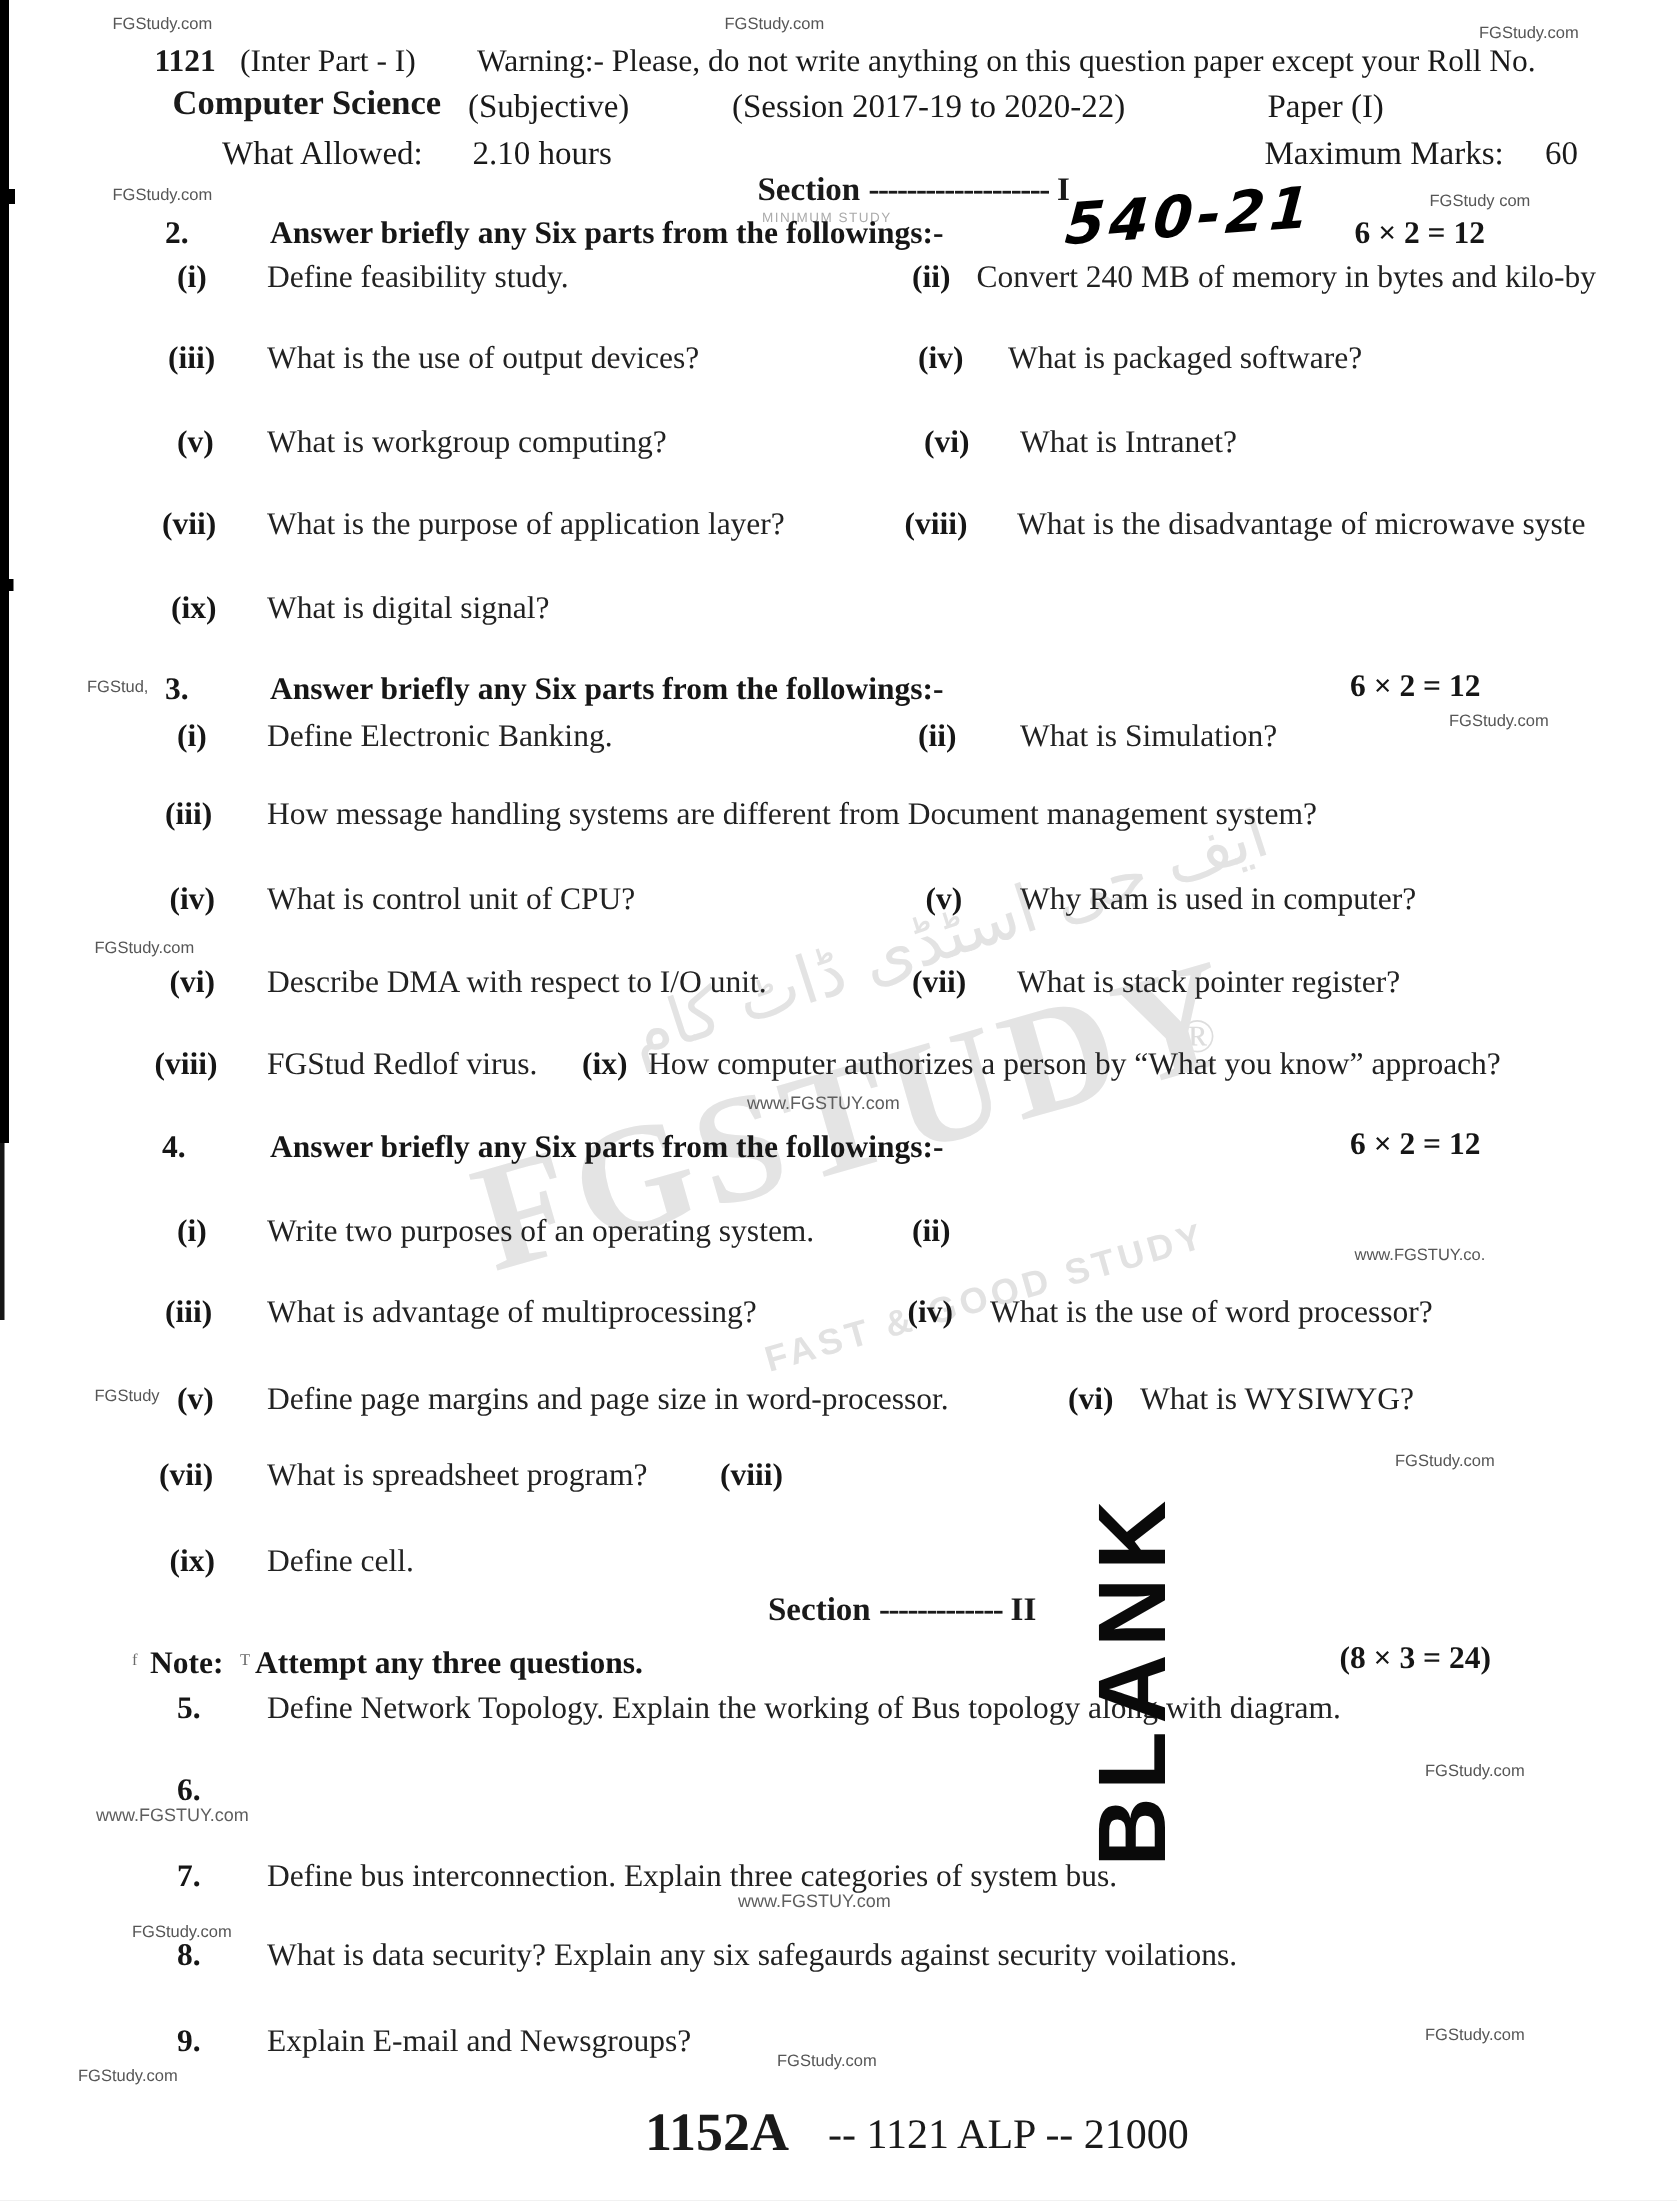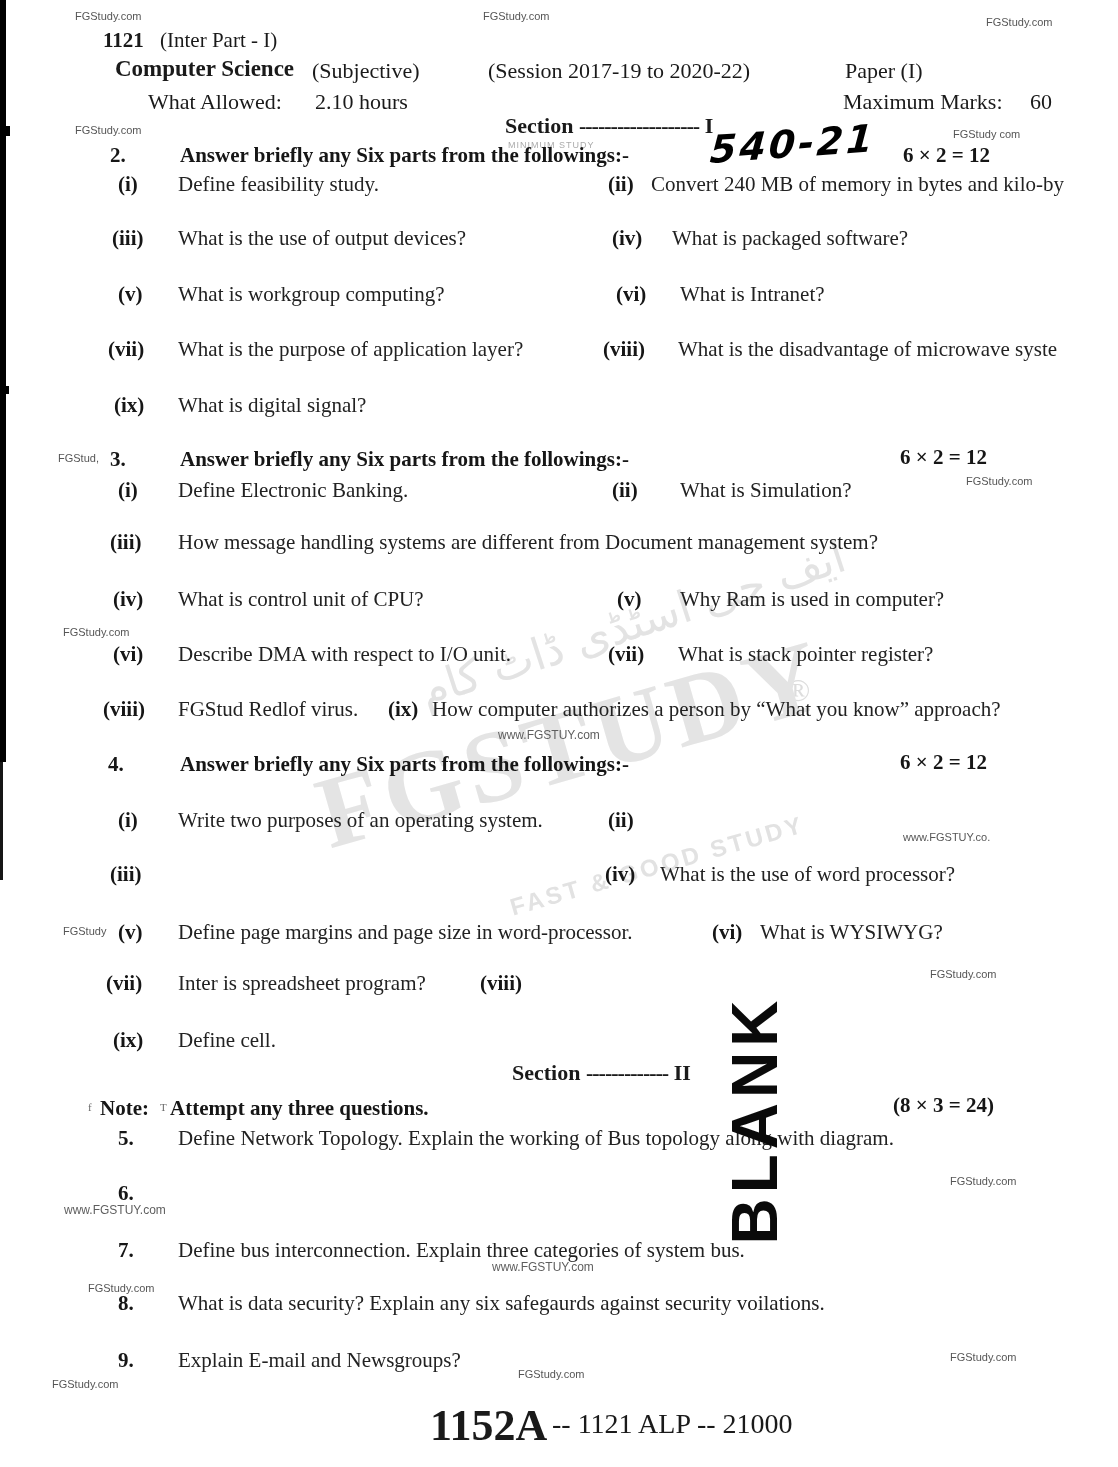--- a/index.html
+++ b/index.html
@@ -67,20 +67,21 @@
   <span class="wm" style="left:950px;top:1175px">FGStudy.com</span>
   <span class="wm big" style="left:64px;top:1203px">www.FGSTUY.com</span>
   <span class="wm big" style="left:492px;top:1260px">www.FGSTUY.com</span>
   <span class="wm" style="left:88px;top:1282px">FGStudy.com</span>
   <span class="wm" style="left:950px;top:1351px">FGStudy.com</span>
   <span class="wm" style="left:518px;top:1368px">FGStudy.com</span>
   <span class="wm" style="left:52px;top:1378px">FGStudy.com</span>
 
   <span class="t b" style="left:103px;top:28px">1121</span>
   <span class="t" style="left:160px;top:28px">(Inter Part - I)</span>
+  <span class="t" style="left:318px;top:28px">Warning:-  Please, do not write anything on this question paper except your Roll No.</span>
   <span class="t b h23" style="left:115px;top:56px">Computer Science</span>
   <span class="t h22" style="left:312px;top:58px">(Subjective)</span>
   <span class="t h22" style="left:488px;top:58px">(Session  2017-19 to 2020-22)</span>
   <span class="t h22" style="left:845px;top:58px">Paper (I)</span>
   <span class="t h22" style="left:148px;top:89px">What Allowed:</span>
   <span class="t h22" style="left:315px;top:89px">2.10 hours</span>
   <span class="t h22" style="left:843px;top:89px">Maximum Marks:</span>
   <span class="t h22" style="left:1030px;top:89px">60</span>
 
   <div class="t b h22" style="left:505px;top:113px">
@@ -148,30 +149,31 @@
 
   <span class="pn h22" style="left:108px;top:752px">4.</span>
   <span class="pn h22" style="left:180px;top:752px">Answer briefly any Six parts from the followings:-</span>
   <span class="pn h22" style="left:900px;top:750px">6  × 2 = 12</span>
 
   <span class="pn" style="left:118px;top:808px">(i)</span>
   <span class="pt" style="left:178px;top:808px">Write two purposes of an operating system.</span>
   <span class="pn" style="left:608px;top:808px">(ii)</span>
 
   <span class="pn" style="left:110px;top:862px">(iii)</span>
+  <span class="pt" style="left:178px;top:862px">What is advantage of multiprocessing?</span>
   <span class="pn" style="left:605px;top:862px">(iv)</span>
   <span class="pt" style="left:660px;top:862px">What is the use of word processor?</span>
 
   <span class="pn" style="left:118px;top:920px">(v)</span>
   <span class="pt" style="left:178px;top:920px">Define page margins and page size in word-processor.</span>
   <span class="pn" style="left:712px;top:920px">(vi)</span>
   <span class="pt" style="left:760px;top:920px">What is WYSIWYG?</span>
 
   <span class="pn" style="left:106px;top:971px">(vii)</span>
-  <span class="pt" style="left:178px;top:971px">Inter is spreadsheet program?</span>
+  <span class="pt" style="left:178px;top:971px">What is spreadsheet program?</span>
   <span class="pn" style="left:480px;top:971px">(viii)</span>
 
   <span class="pn" style="left:113px;top:1028px">(ix)</span>
   <span class="pt" style="left:178px;top:1028px">Define cell.</span>
 
   <div class="t b h22" style="left:512px;top:1060px">
     <span>Section</span>
     <span class="dashes">-------------</span>
     <span>II</span>
   </div>
@@ -191,16 +193,16 @@
   <span class="pt" style="left:178px;top:1238px">Define bus interconnection. Explain three categories of system bus.</span>
 
   <span class="pn" style="left:118px;top:1291px">8.</span>
   <span class="pt" style="left:178px;top:1291px">What is data security? Explain any six safegaurds against security voilations.</span>
 
   <span class="pn" style="left:118px;top:1348px">9.</span>
   <span class="pt" style="left:178px;top:1348px">Explain E-mail and Newsgroups?</span>
 
   <div class="stamp">BLANK</div>
 
-  <span class="t b" style="left:430px;top:1400px;font-size:44px">1152A</span>
+  <span class="t b" style="left:430px;top:1400px;font-size:36px">1152A</span>
   <span class="t" style="left:552px;top:1408px;font-size:28px">--  1121 ALP --  21000</span>
 
 </div>
 
 </body></html>

